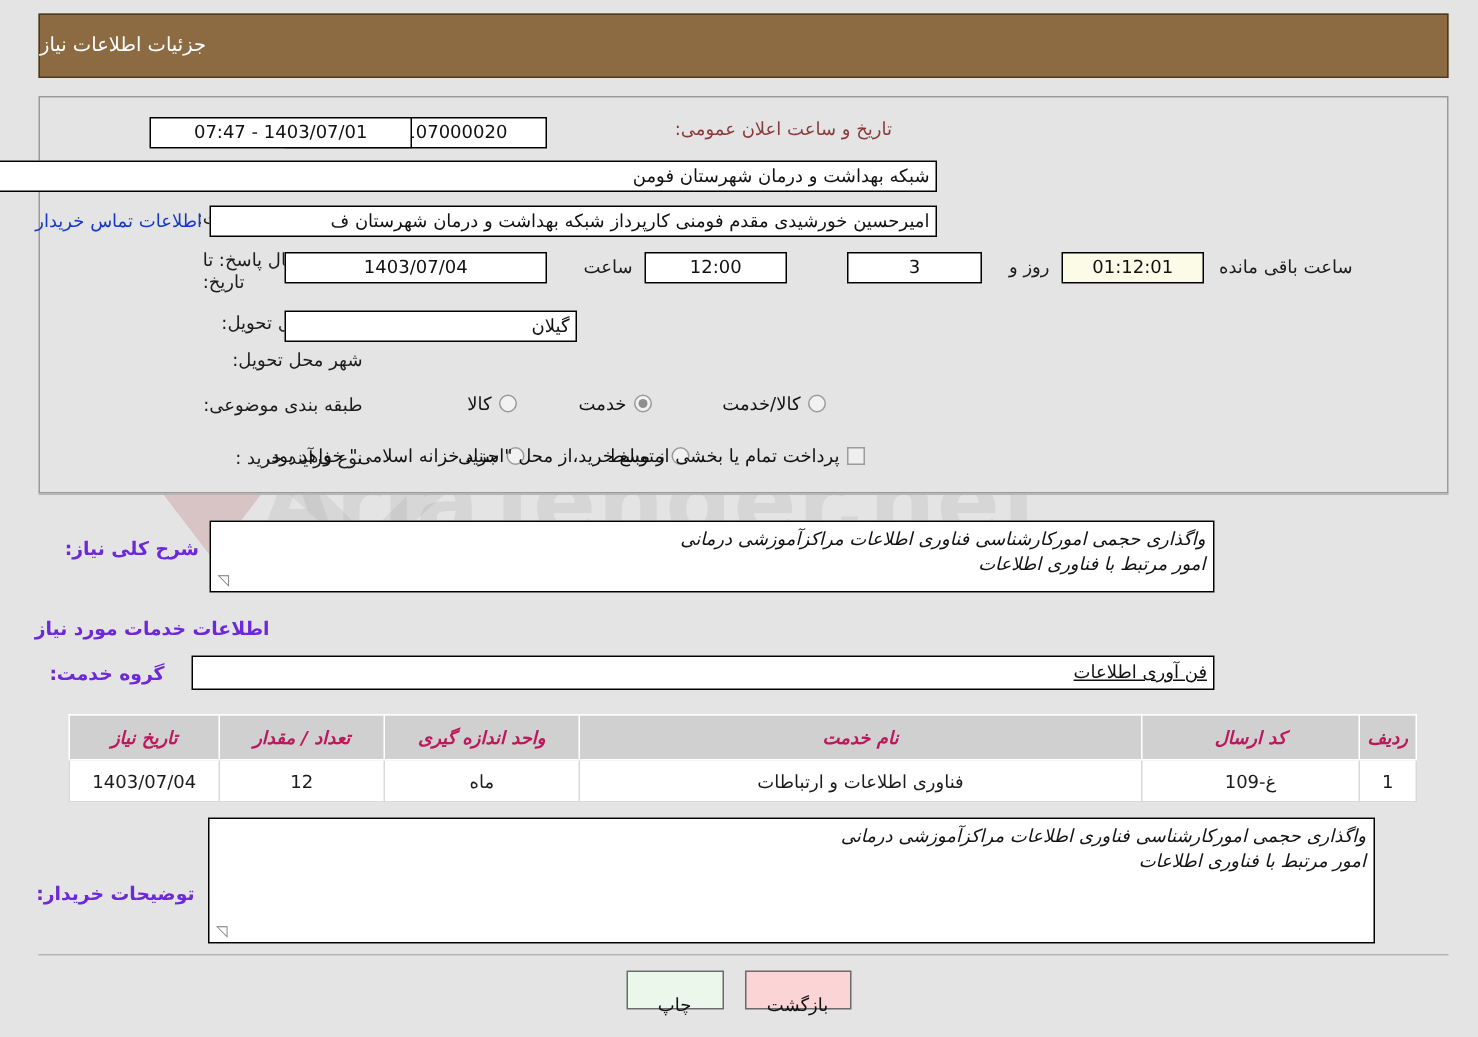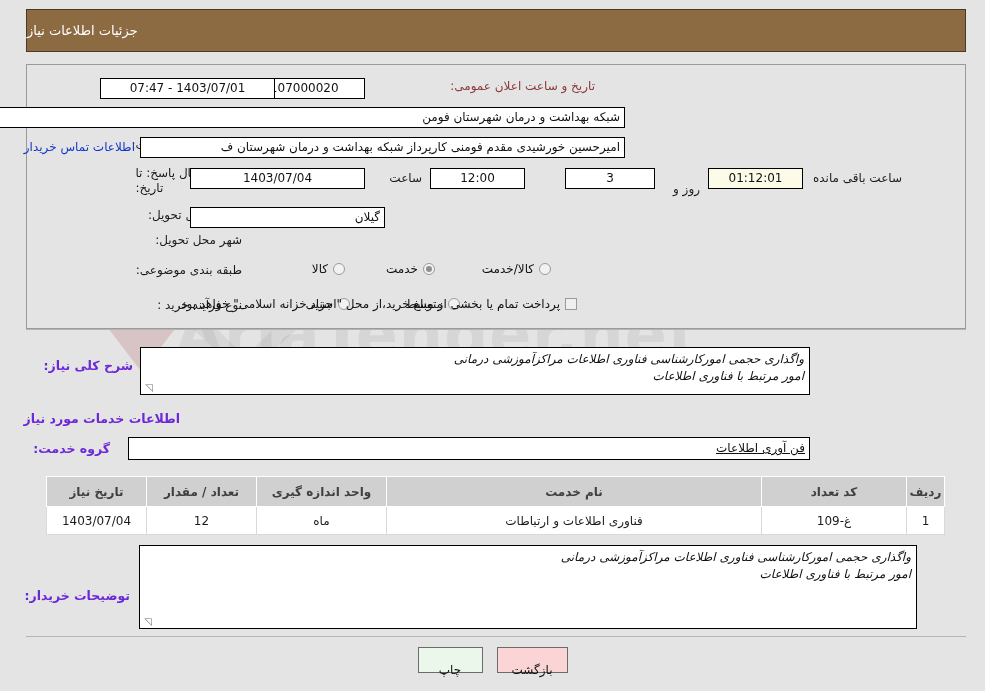--- a/index.html
+++ b/index.html
@@ -261,22 +261,23 @@
     border-collapse: collapse;
     width: 898px;
     table-layout: fixed;
     font-size: 12px;
   }
   table.grid th {
     background: #d0d0d0;
     border: 1px solid #ffffff;
     font-weight: bold;
     height: 27px;
-    color: #404040;
-    font-size: 12px;
+    color: #be185d;
+    font-size: 12px;
+    font-style: italic;
   }
   table.grid td {
     background: #ffffff;
     border: 1px solid #d9d9d9;
     height: 25px;
     text-align: center;
     color: #1b1b1b;
   }
   table.grid td.svc { color: #1b1b1b; }
 
@@ -360,21 +361,21 @@
   <a class="link" style="position:absolute; right:850px; top:140px; z-index:5;" href="#">اطلاعات تماس خریدار</a>
 
   <div class="row" style="right:743px; top:166px; display:block;">
     <div class="lbl lbl-2l">مهلت ارسال پاسخ: تا</div>
     <div class="lbl lbl-2l">تاریخ:</div>
   </div>
   <div class="fld center" style="position:absolute; right:620px; top:168px; width:175px; z-index:4;">1403/07/04</div>
   <span class="lbl" style="position:absolute; right:563px; top:171px; z-index:4;">ساعت</span>
   <div class="fld center" style="position:absolute; right:460px; top:168px; width:95px; z-index:4;">12:00</div>
   <div class="fld center" style="position:absolute; right:330px; top:168px; width:90px; z-index:4;">3</div>
-  <span class="lbl" style="position:absolute; right:285px; top:171px; z-index:4;margin-top:11px;">روز و</span>
+  <span class="lbl" style="position:absolute; right:285px; top:171px; z-index:4;">روز و</span>
   <div class="fld center yellow" style="position:absolute; right:182px; top:168px; width:95px; z-index:4;">01:12:01</div>
   <span class="lbl" style="position:absolute; right:83px; top:171px; z-index:4;">ساعت باقی مانده</span>
 
   <div class="row" style="right:743px; top:208px;">
     <span class="lbl">استان محل تحویل:</span>
   </div>
   <div class="fld" style="position:absolute; right:600px; top:207px; width:195px; z-index:4;">گیلان</div>
 
   <div class="row" style="right:743px; top:233px;">
     <span class="lbl">شهر محل تحویل:</span>
@@ -432,21 +433,21 @@
         <col style="width:38px">
         <col style="width:145px">
         <col style="width:375px">
         <col style="width:130px">
         <col style="width:110px">
         <col style="width:100px">
       </colgroup>
       <thead>
         <tr>
           <th>ردیف</th>
-          <th>کد تعداد</th>
+          <th>کد ارسال</th>
           <th>نام خدمت</th>
           <th>واحد اندازه گیری</th>
           <th>تعداد / مقدار</th>
           <th>تاریخ نیاز</th>
         </tr>
       </thead>
       <tbody>
         <tr>
           <td>1</td>
           <td>غ-109</td>

